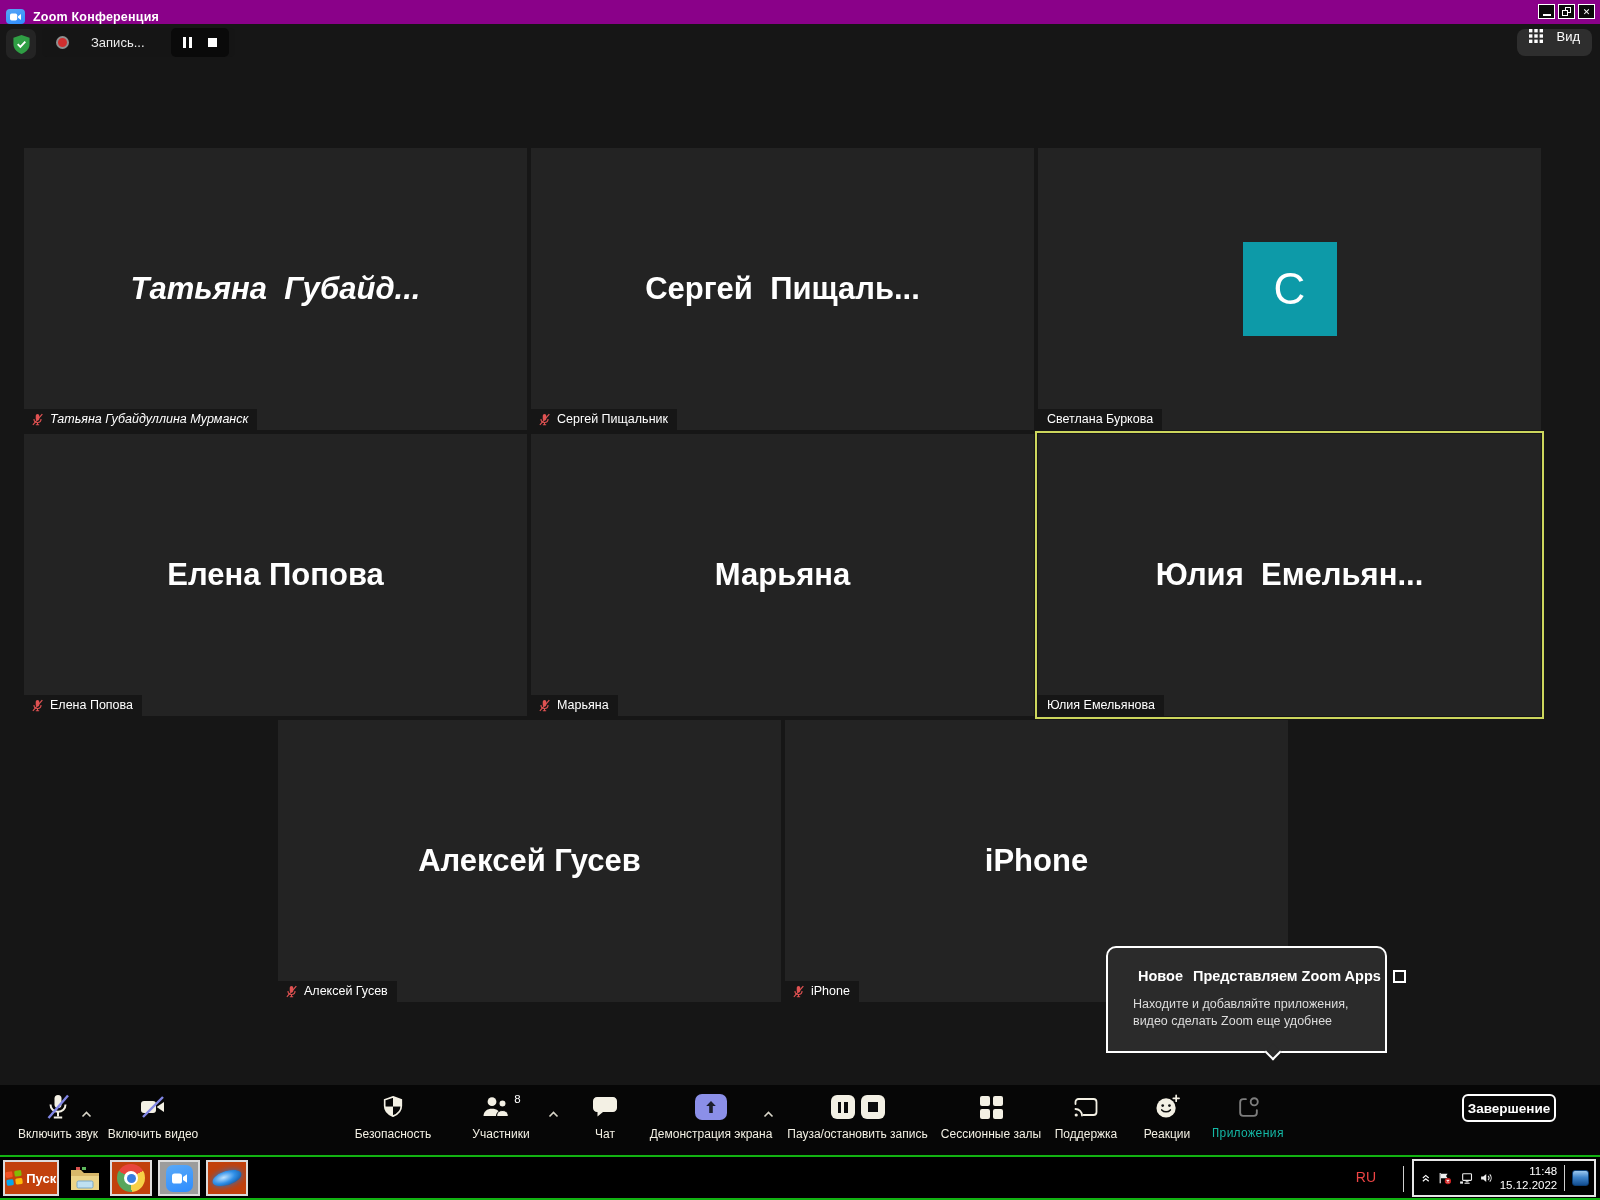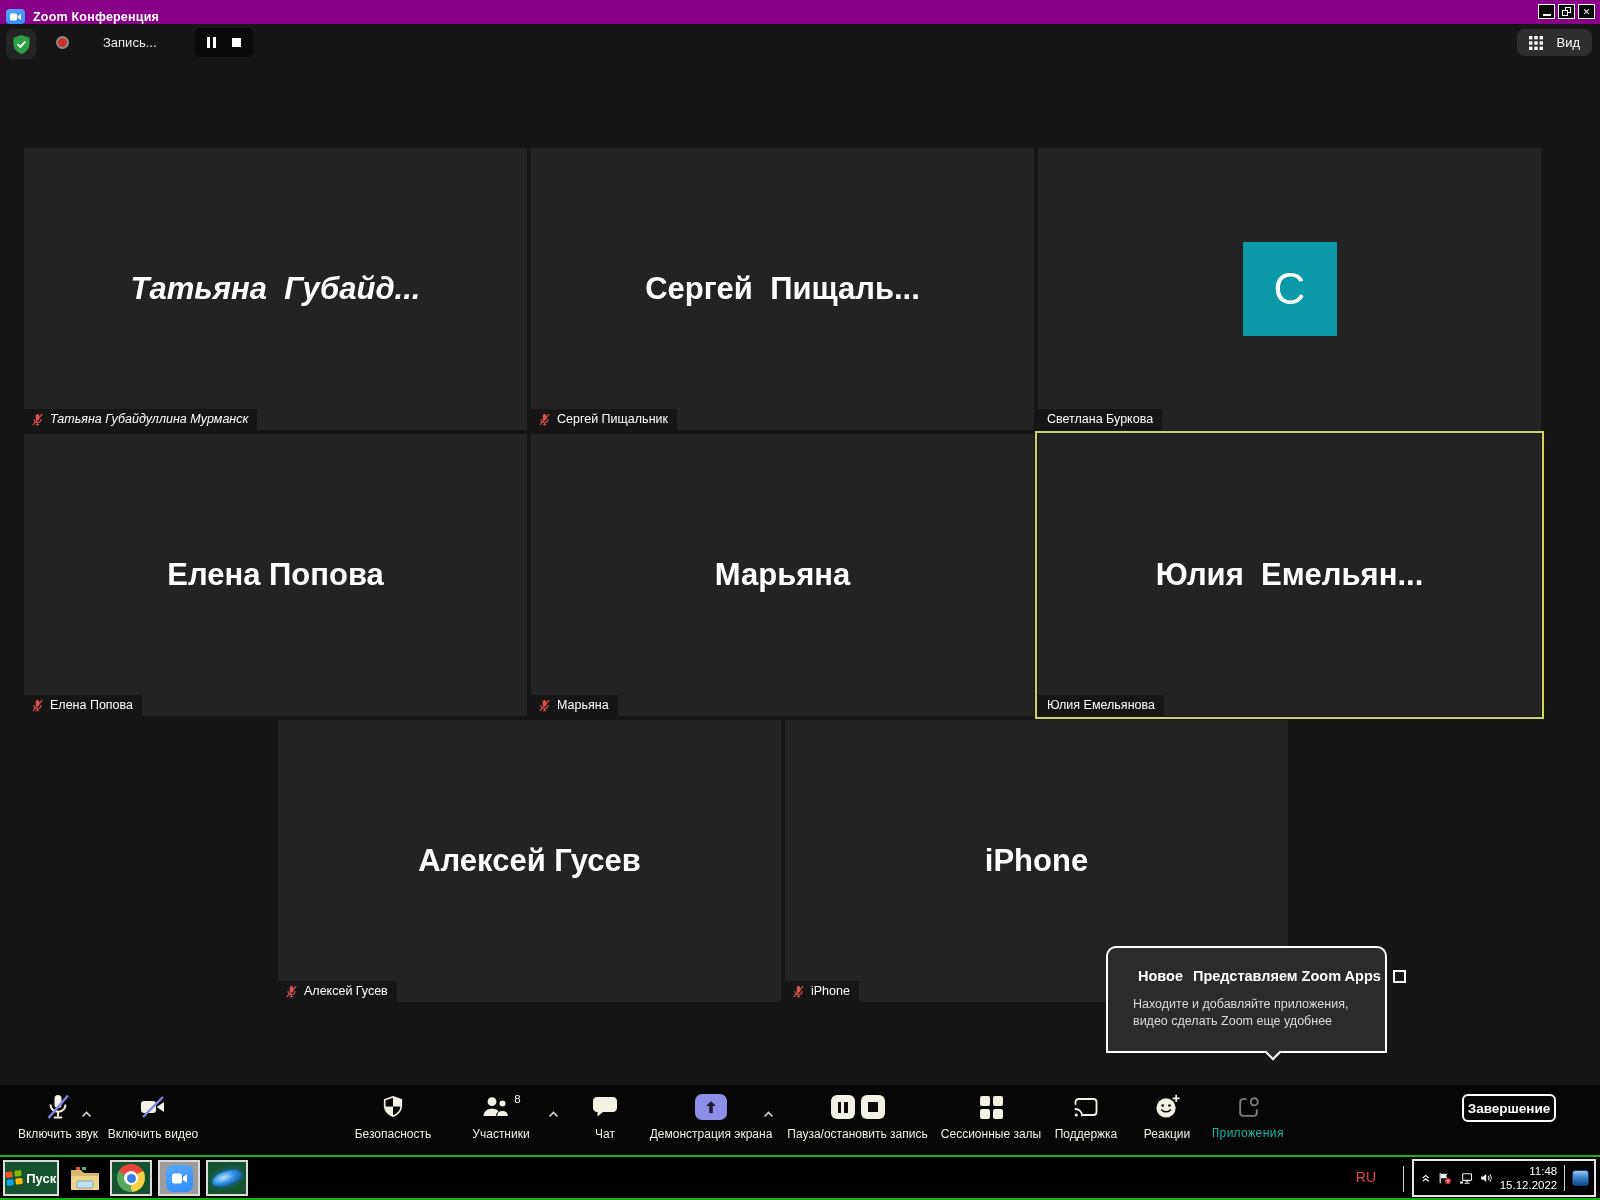--- a/index.html
+++ b/index.html
@@ -22,29 +22,29 @@
   .restore-glyph i:first-child { right:0; top:0; }
   .restore-glyph i:last-child { left:0; bottom:0; background:#0a0a0a; }
 
   
   .stage { position:absolute; left:0; top:24px; width:1600px; height:1061px; background:#161616; }
 
   .shield-tile { position:absolute; left:6px; top:5px; width:30px; height:30px; border-radius:7px;
                  background:#242424; display:flex; align-items:center; justify-content:center; }
 
   .rec-pill { position:absolute; left:42px; top:4px; height:29px; background:#151515; border-radius:5px;
-              display:flex; align-items:center; padding:0 6px 0 14px; gap:12px; }
+              display:flex; align-items:center; padding:0 6px 0 14px; gap:0; }
   .rec-dot { width:13px; height:13px; border-radius:50%; background:#cf2e2e; border:2.5px solid #8f8f8f; }
   .rec-label { color:#ececec; font-size:13px; margin:0 26px 0 22px; }
   .rec-ctrls { background:#0a0a0a; border-radius:5px; height:29px; display:flex; align-items:center; gap:16px; padding:0 12px; }
   .glyph-pause { display:flex; gap:3px; } .glyph-pause i { width:3px; height:11px; background:#fff; display:block; }
   .glyph-stop { width:9px; height:9px; background:#fff; display:block; }
 
   .view-btn { position:absolute; right:8px; top:5px; height:27px; border-radius:8px; background:#2e2e2e;
-              display:flex; align-items:center; gap:13px; padding:0 12px; color:#fff; font-size:13px; }
+              display:flex; align-items:flex-start; gap:13px; padding:0 12px; color:#fff; font-size:13px; }
 
   
   .tile { position:absolute; width:503px; height:282px; background:#232323; }
   .t0{left:24px;  top:124px;font-style:italic;} .t1{left:531px; top:124px;} .t2{left:1038px; top:124px;}
   .t3{left:24px;  top:410px;} .t4{left:531px; top:410px;} .t5{left:1038px; top:410px; outline:2px solid #ccd65c; outline-offset:1px;}
   .t6{left:278px; top:696px;} .t7{left:785px; top:696px;}
   .tile-name { position:absolute; left:0; right:0; top:50%; transform:translateY(-50%);
                text-align:center; color:#fff; font-weight:bold; font-size:31px; white-space:pre; }
   .tile-tag { position:absolute; left:0; bottom:0; background:rgba(22,22,22,.92); color:#fff;
               font-size:12.5px; display:flex; align-items:center; gap:6px; padding:3px 9px 4px 7px; }
@@ -74,21 +74,21 @@
   .rec-sq i.bar { width:3.5px; height:11px; background:#0b0b0b; display:block; }
   .rec-sq i.sq { width:10px; height:10px; background:#0b0b0b; display:block; }
   .grid4 { display:grid; grid-template-columns:10px 10px; grid-template-rows:10px 10px; gap:3px; }
   .grid4 i { background:#f3f0e4; border-radius:2px; }
   .end-btn { position:absolute; left:1462px; top:9px; width:94px; height:28px; border:2px solid #fff; border-radius:6px;
              background:transparent; color:#fff; font-weight:bold; font-size:13.5px; display:flex; align-items:center; justify-content:center; }
 
   
   .taskbar { position:absolute; left:0; top:1155px; width:1600px; height:45px; background:#000;
              border-top:2px solid #12b212; border-bottom:2px solid #12b212; z-index:4; }
-  .tb-btn { position:absolute; top:3px; height:36px; border:2px solid #dcdcdc; background:#14532d;
+  .tb-btn { position:absolute; top:3px; height:36px; border:2px solid #dcdcdc; background:#c2410c;
             display:flex; align-items:center; justify-content:center; }
   .start-btn { left:3px; width:56px; gap:5px; color:#fff; font-weight:bold; font-size:13px; }
   .winflag { display:grid; grid-template-columns:7px 7px; grid-template-rows:6px 6px; gap:1.5px; transform:rotate(-8deg); }
   .winflag i { border-radius:1.5px; } .wf1{background:#f35325;} .wf2{background:#81bc06;} .wf3{background:#05a6f0;} .wf4{background:#ffba08;}
   .folder-btn { position:absolute; left:66px; top:5px; width:38px; height:33px; border:none; background:transparent;
                 display:flex; align-items:center; justify-content:center; }
   .chrome-btn { left:110px; width:42px; }
   .chrome-ball { position:relative; width:28px; height:28px; border-radius:50%;
                  background:conic-gradient(from -60deg,#e8453c 0 33%,#f7d046 33% 66%,#58a65c 66% 100%); }
   .chrome-ball .hub { position:absolute; left:50%; top:50%; transform:translate(-50%,-50%); width:14px; height:14px;

